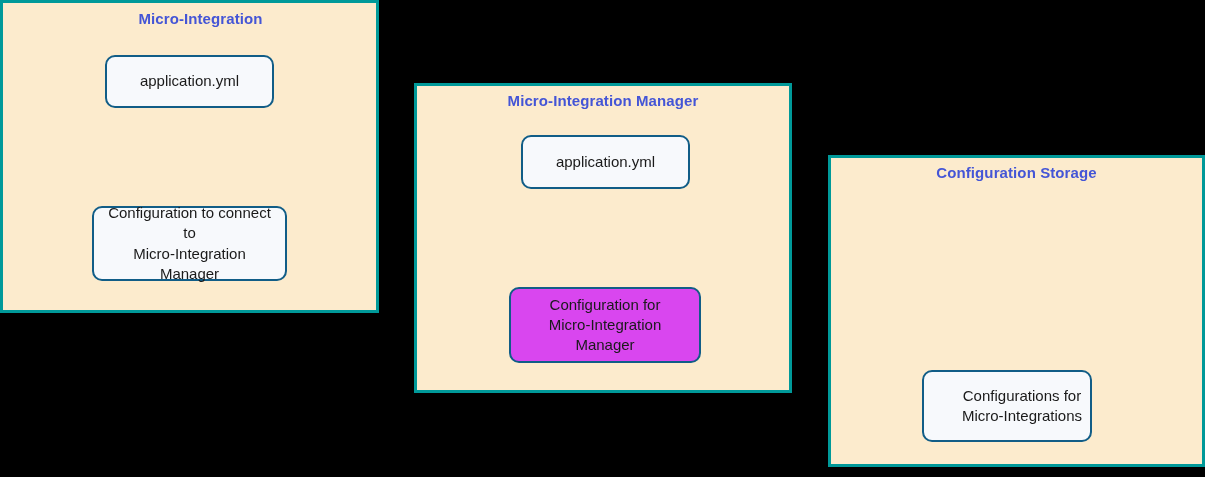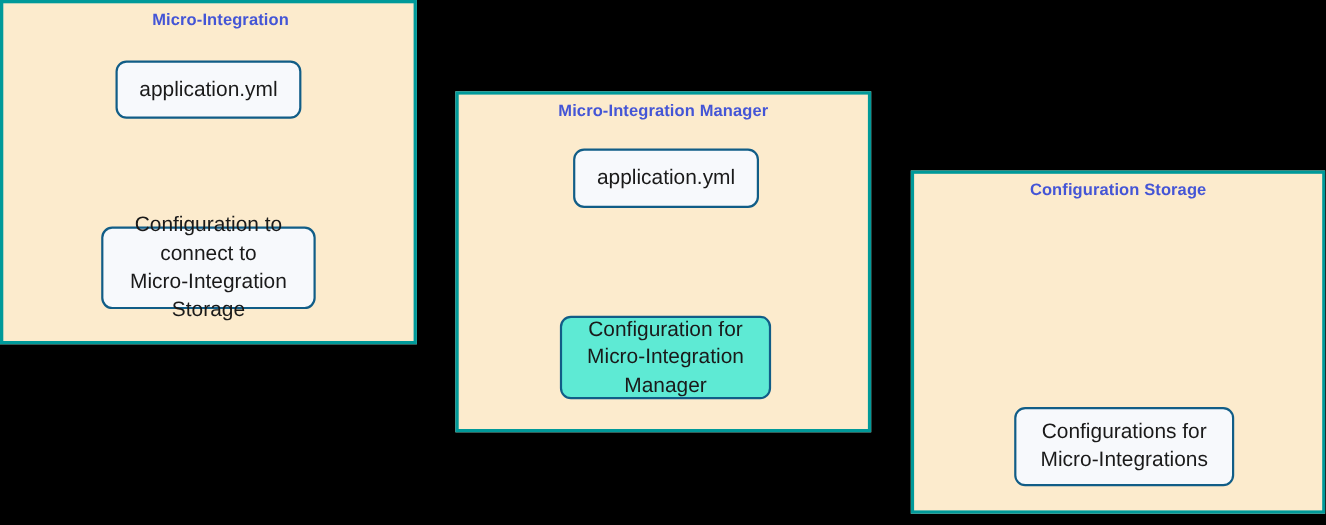--- a/index.html
+++ b/index.html
@@ -35,21 +35,21 @@
   .node {
     position: absolute;
     box-sizing: border-box;
     background: #F7F9FC;
     border: 2.5px solid #115D87;
     border-radius: 10px;
     display: flex;
     align-items: center;
     justify-content: center;
     text-align: center;
-    font-size: 19px;
+    font-size: 15px;
     color: #1A1A1A;
     line-height: 1.35;
     padding: 4px 8px;
   }
   .node-label {
     white-space: pre-line;
   }
   #edges {
     position: absolute;
     left: 0;
@@ -82,26 +82,26 @@
       <div class="group" style="left: 828px; top: 155px; width: 377px; height: 312px; border-color: rgb(0, 153, 153); background: rgb(252, 235, 205);">
         <div class="group-title" style="top: 6px; color: rgb(68, 85, 214);">Configuration Storage</div>
       </div>
     </div>
 
 <div class="node" style="left: 105px; top: 55px; width: 169px; height: 53px; border-color: rgb(17, 93, 135); background: rgb(247, 249, 252);">
       <span class="node-label">application.yml</span>
     </div>
     <div class="node" style="left: 92px; top: 206px; width: 195px; height: 75px; border-color: rgb(17, 93, 135); background: rgb(247, 249, 252);">
       <span class="node-label">Configuration to connect to
-Micro-Integration Storage</span>
+Micro-Integration Manager</span>
     </div>
     <div class="node" style="left: 521px; top: 135px; width: 169px; height: 54px; border-color: rgb(17, 93, 135); background: rgb(247, 249, 252);">
       <span class="node-label">application.yml</span>
     </div>
-    <div class="node" style="left: 509px; top: 287px; width: 192px; height: 76px; border-color: rgb(17, 93, 135); background: #5eead4;">
+    <div class="node" style="left: 509px; top: 287px; width: 192px; height: 76px; border-color: rgb(17, 93, 135); background: #d946ef;">
       <span class="node-label">Configuration for
 Micro-Integration Manager</span>
     </div>
-    <div class="node" style="left: 922px; top: 370px; width: 200px; height: 72px; border-color: rgb(17, 93, 135); background: rgb(247, 249, 252);">
+    <div class="node" style="left: 922px; top: 370px; width: 170px; height: 72px; border-color: rgb(17, 93, 135); background: rgb(247, 249, 252); justify-content: flex-end;">
       <span class="node-label">Configurations for
 Micro-Integrations</span>
     </div>
   </div>
 
 </body></html>

